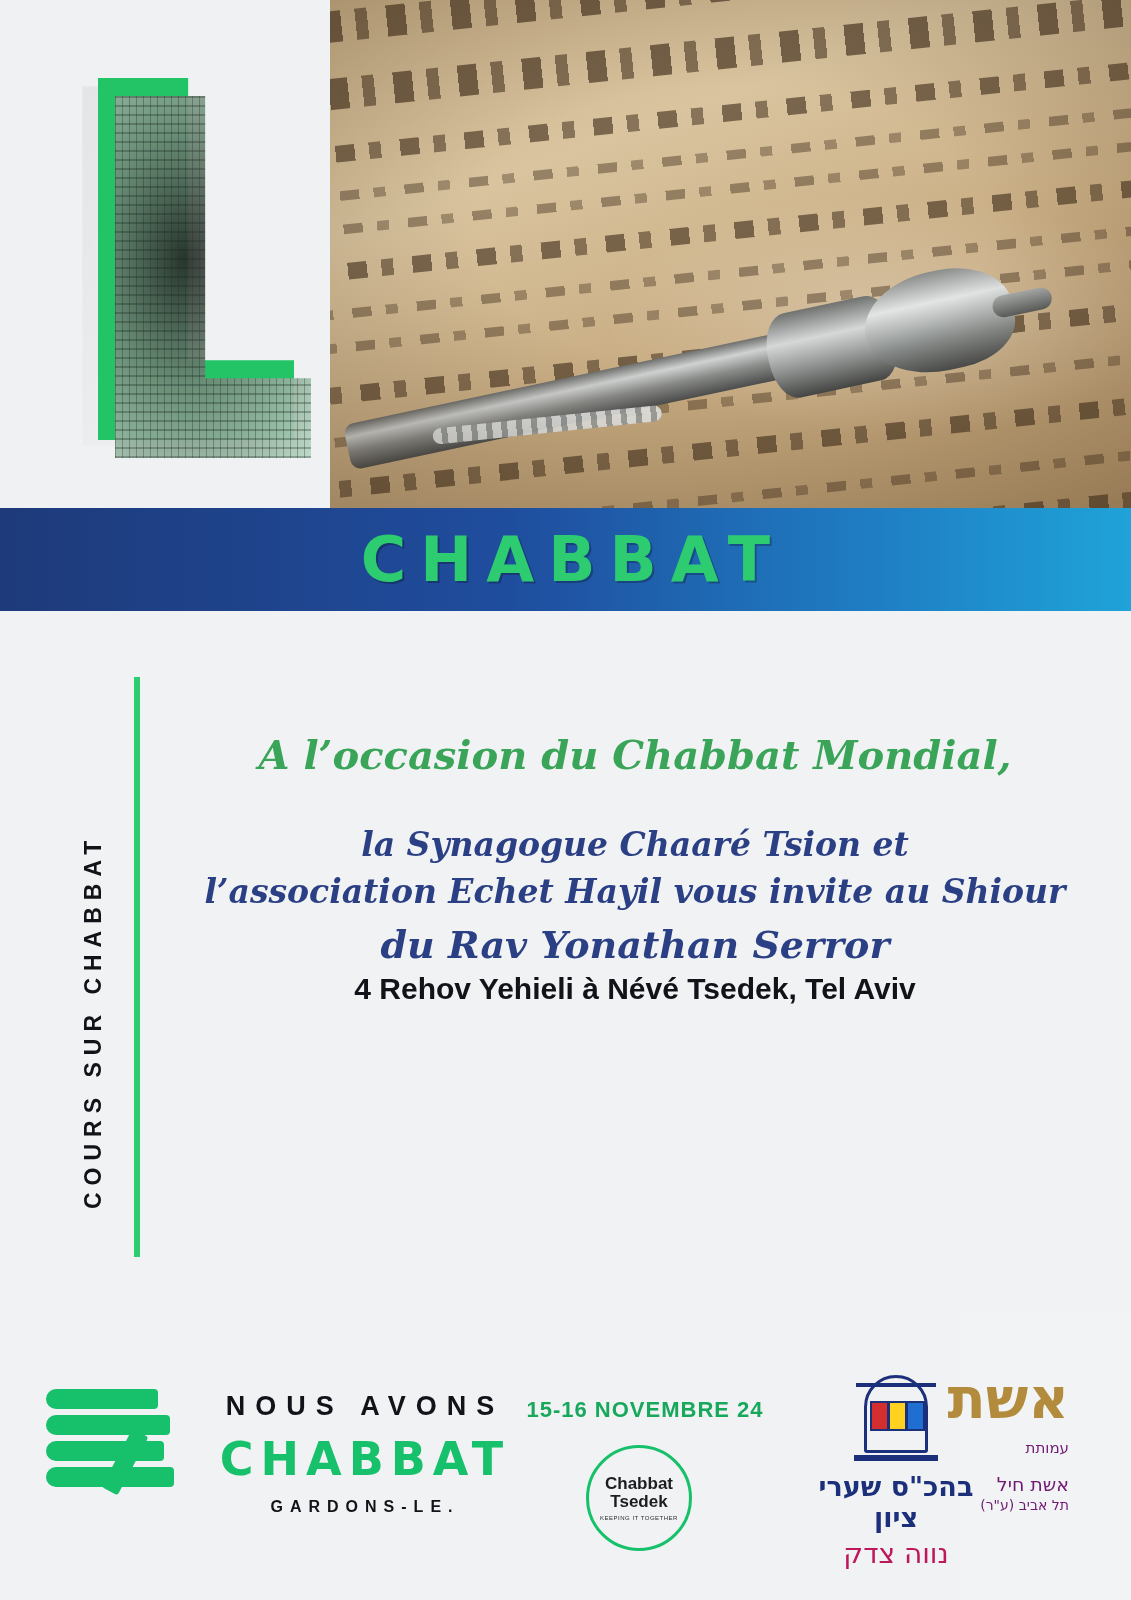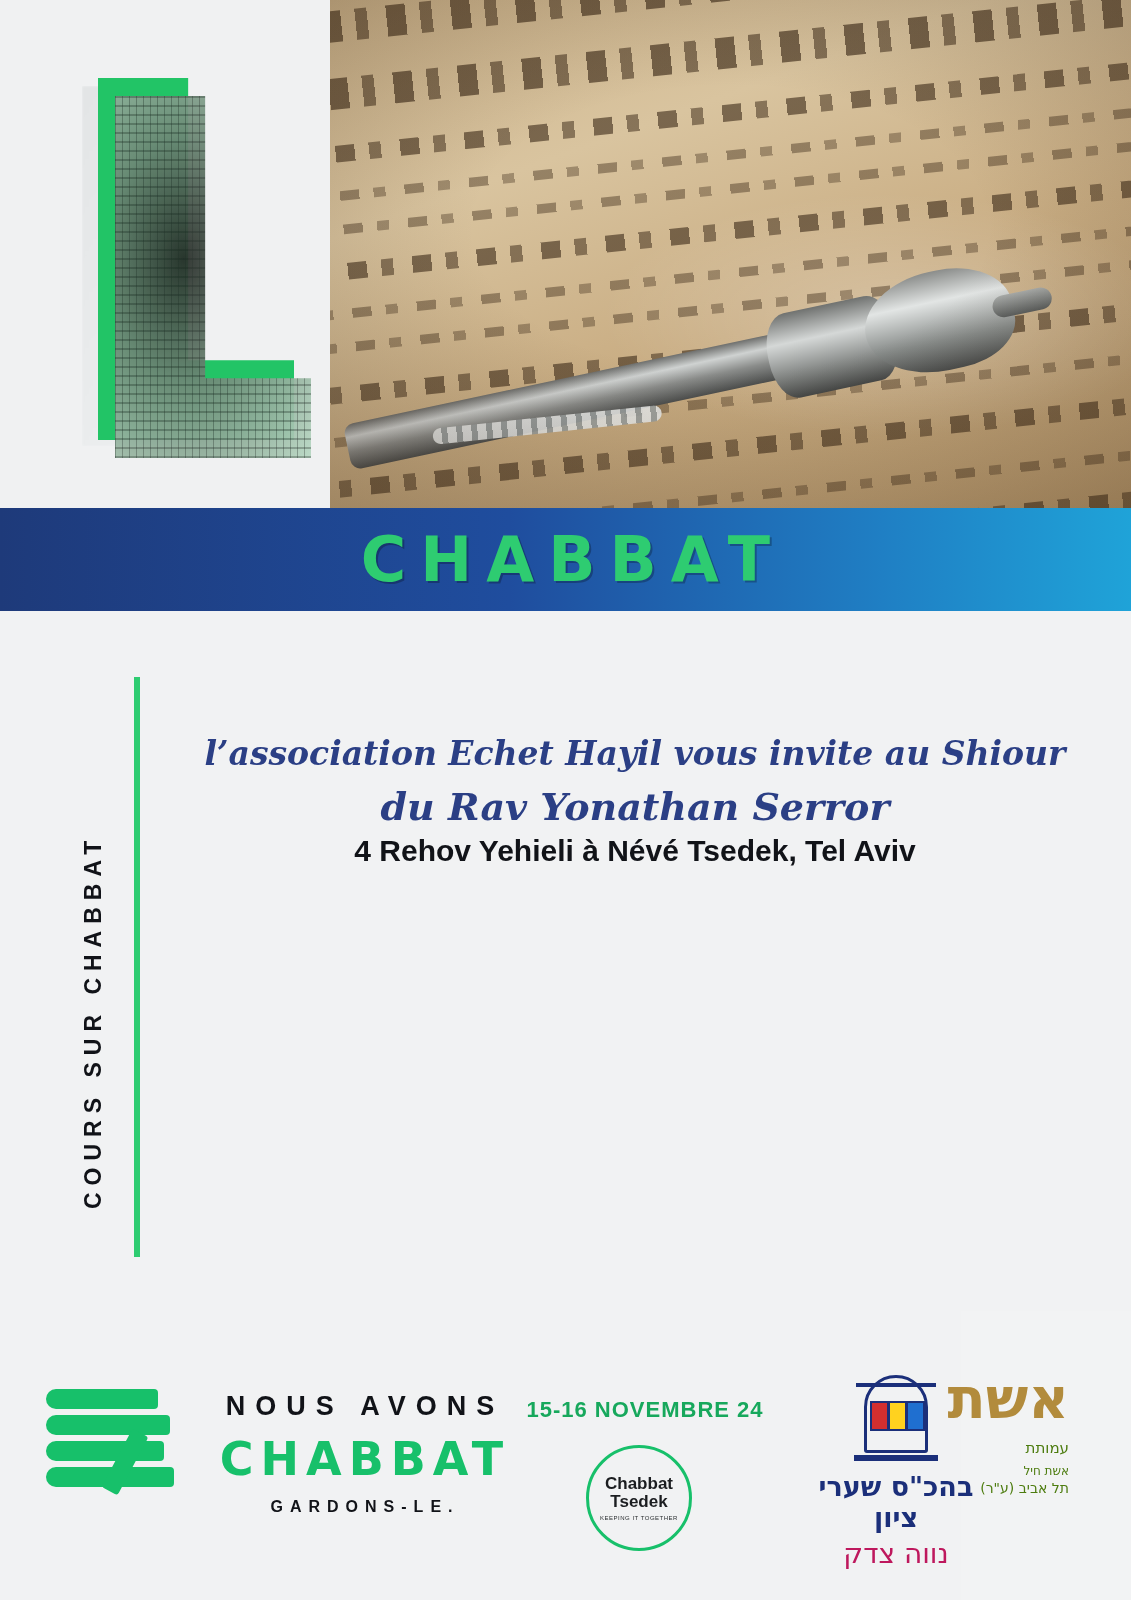--- a/index.html
+++ b/index.html
@@ -425,25 +425,25 @@
   .echet .mark {
     font-family: "DejaVu Sans", sans-serif;
     font-size: 56px;
     font-weight: 700;
     color: #b28b3c;
     line-height: 1;
     direction: rtl;
   }
   .echet .t1, .echet .t2, .echet .t3 {
     font-family: "DejaVu Sans", sans-serif;
-    color: #4d7c0f;
+    color: #701a75;
     direction: rtl;
   }
   .echet .t1 { font-size: 15px; margin-top: 12px; }
-  .echet .t2 { font-size: 12px; margin-top: 7px; }
+  .echet .t2 { font-size: 19px; margin-top: 16px; }
   .echet .t3 { font-size: 14px; margin-top: 2px; }
 </style>
 </head>
 <body>
 
 <div class="poster">
 
   <div class="top">
 
     <div class="logo-l-wrap">
@@ -481,20 +481,22 @@
 
   <div class="banner">
     <div class="banner-title">CHABBAT</div>
   </div>
 
   <div class="body-area">
     <div class="vertical-label">COURS SUR CHABBAT</div>
     <div class="vertical-rule"></div>
 
     <div class="text-block">
+      <div class="line-1">A l’occasion du Chabbat Mondial,</div>
+      <div class="line-2">la Synagogue Chaaré Tsion et</div>
       <div class="line-3">l’association Echet Hayil vous invite au Shiour</div>
       <div class="line-4">du Rav Yonathan Serror</div>
       <div class="line-7">4 Rehov Yehieli à Névé Tsedek, Tel Aviv</div>
     </div>
   </div>
 
   <div class="footer">
 
     <div class="books">
       <div class="bar"></div>

